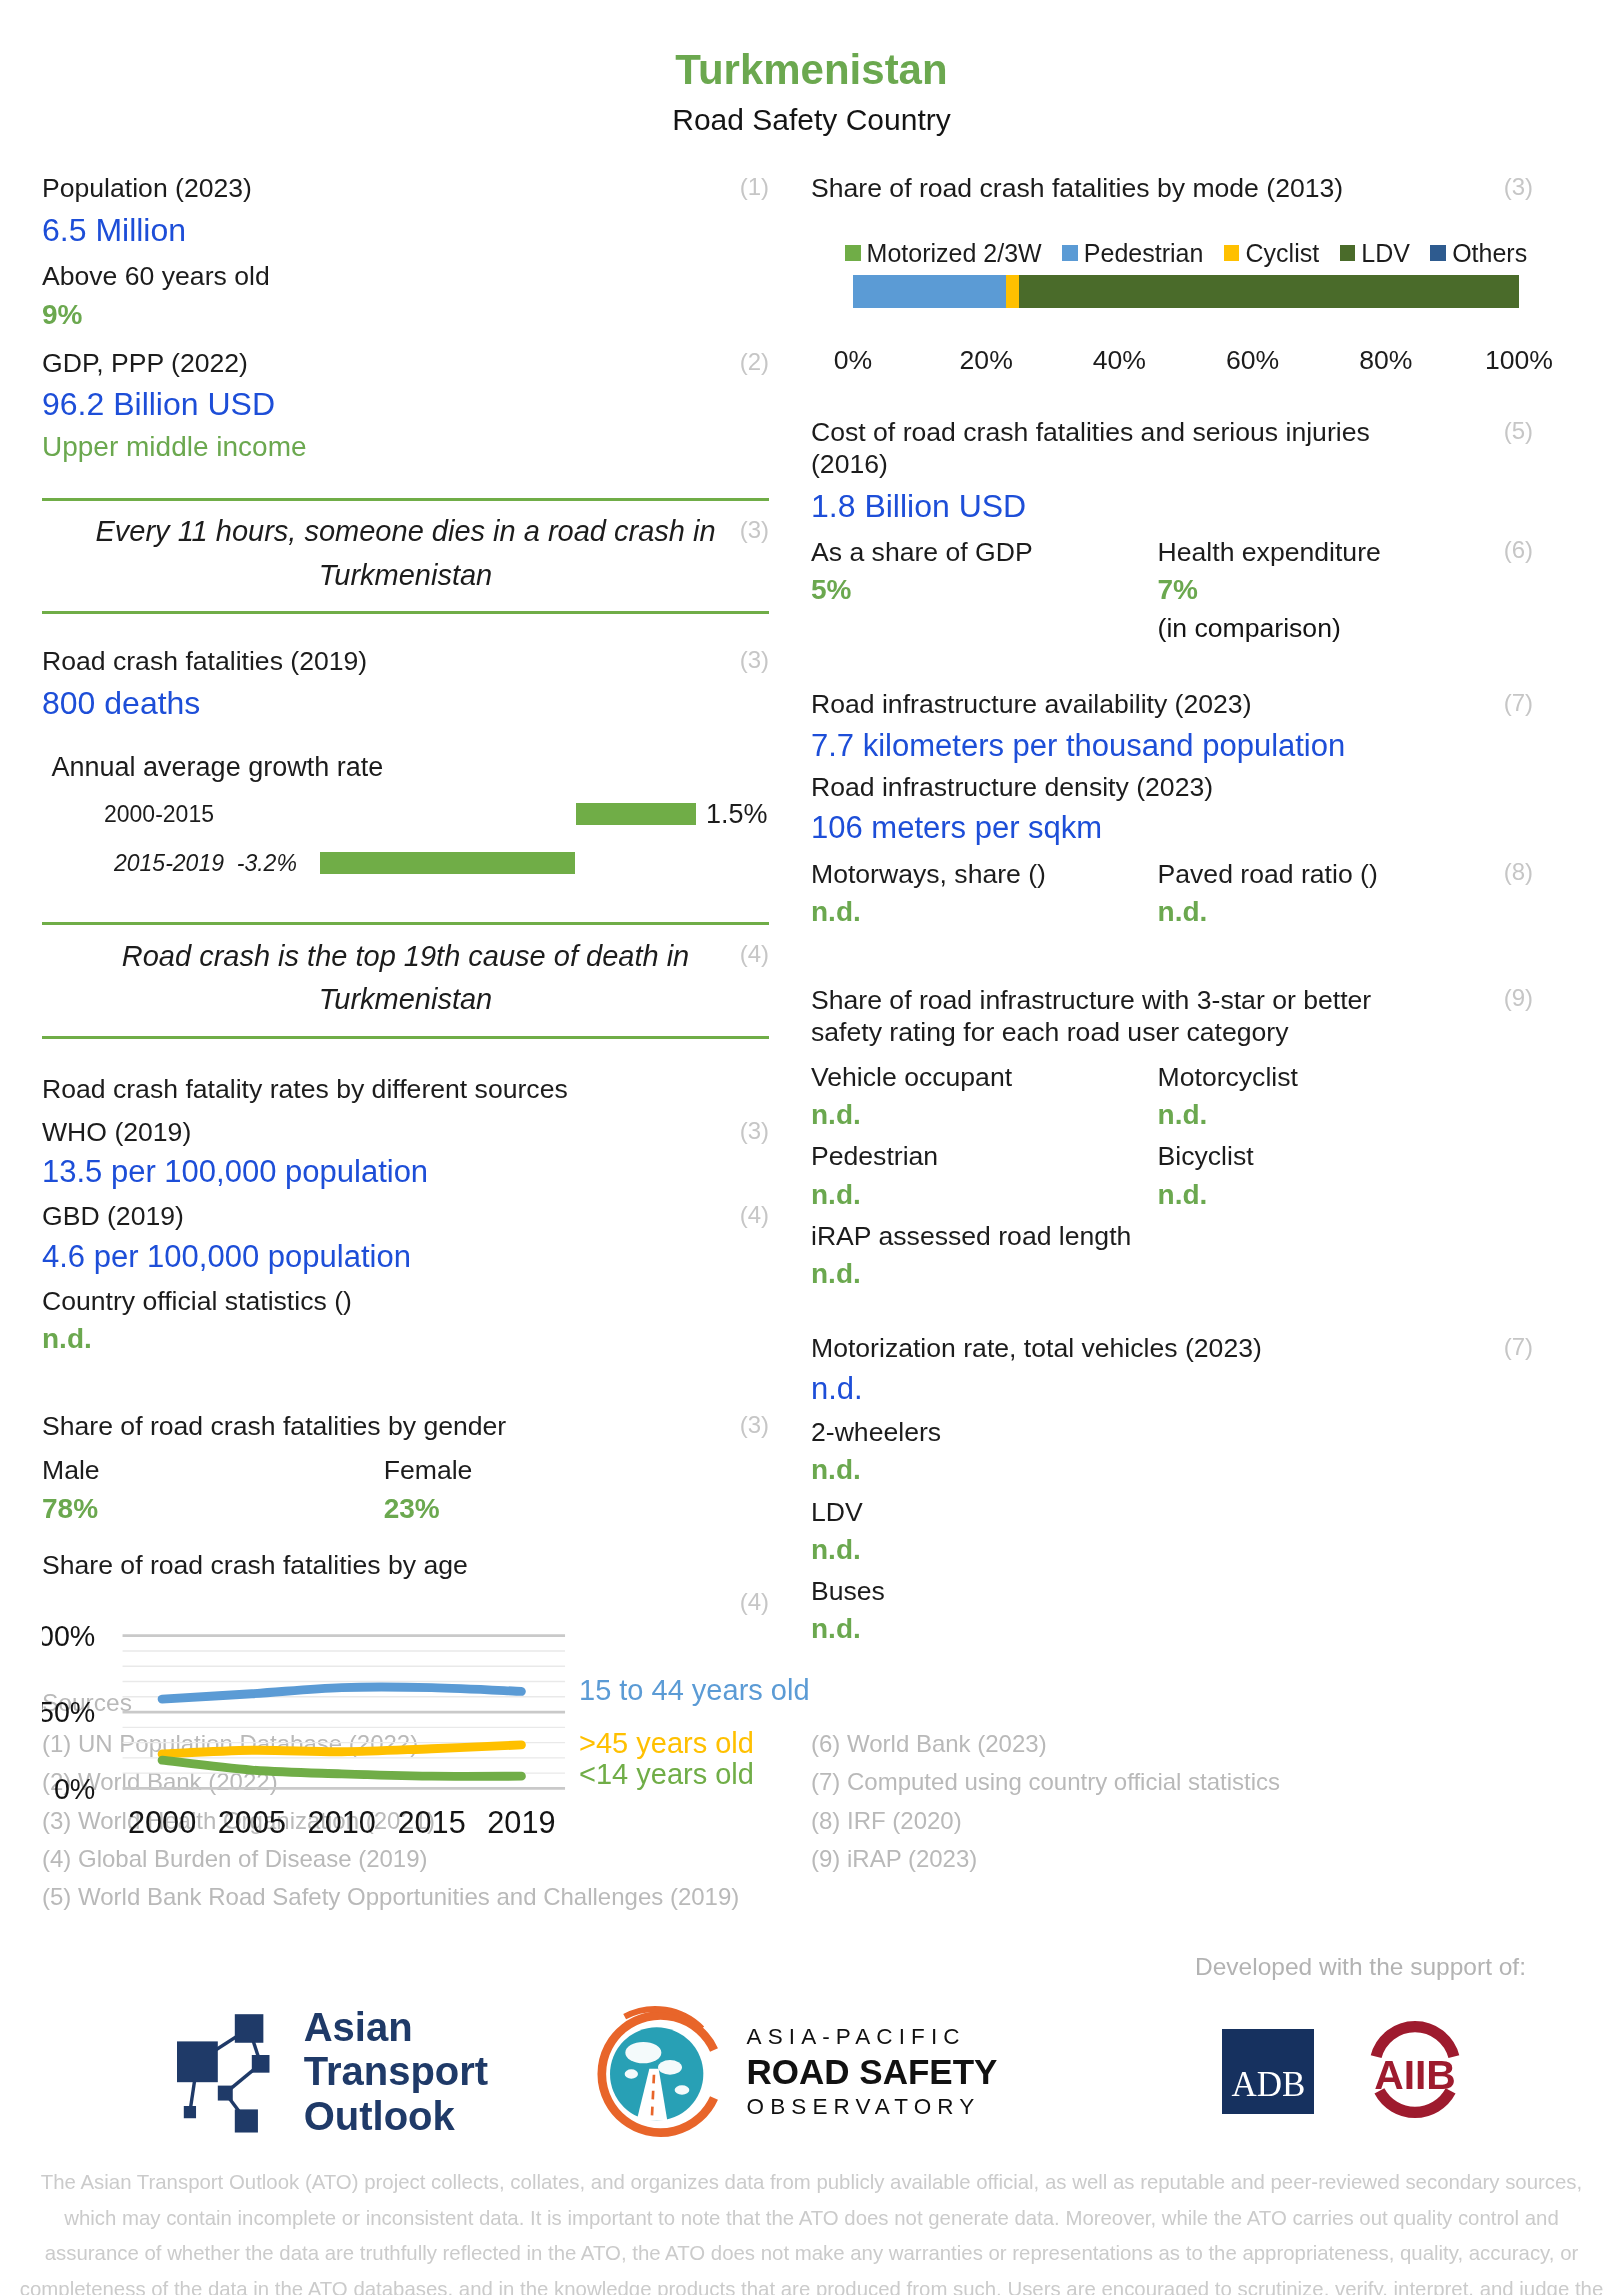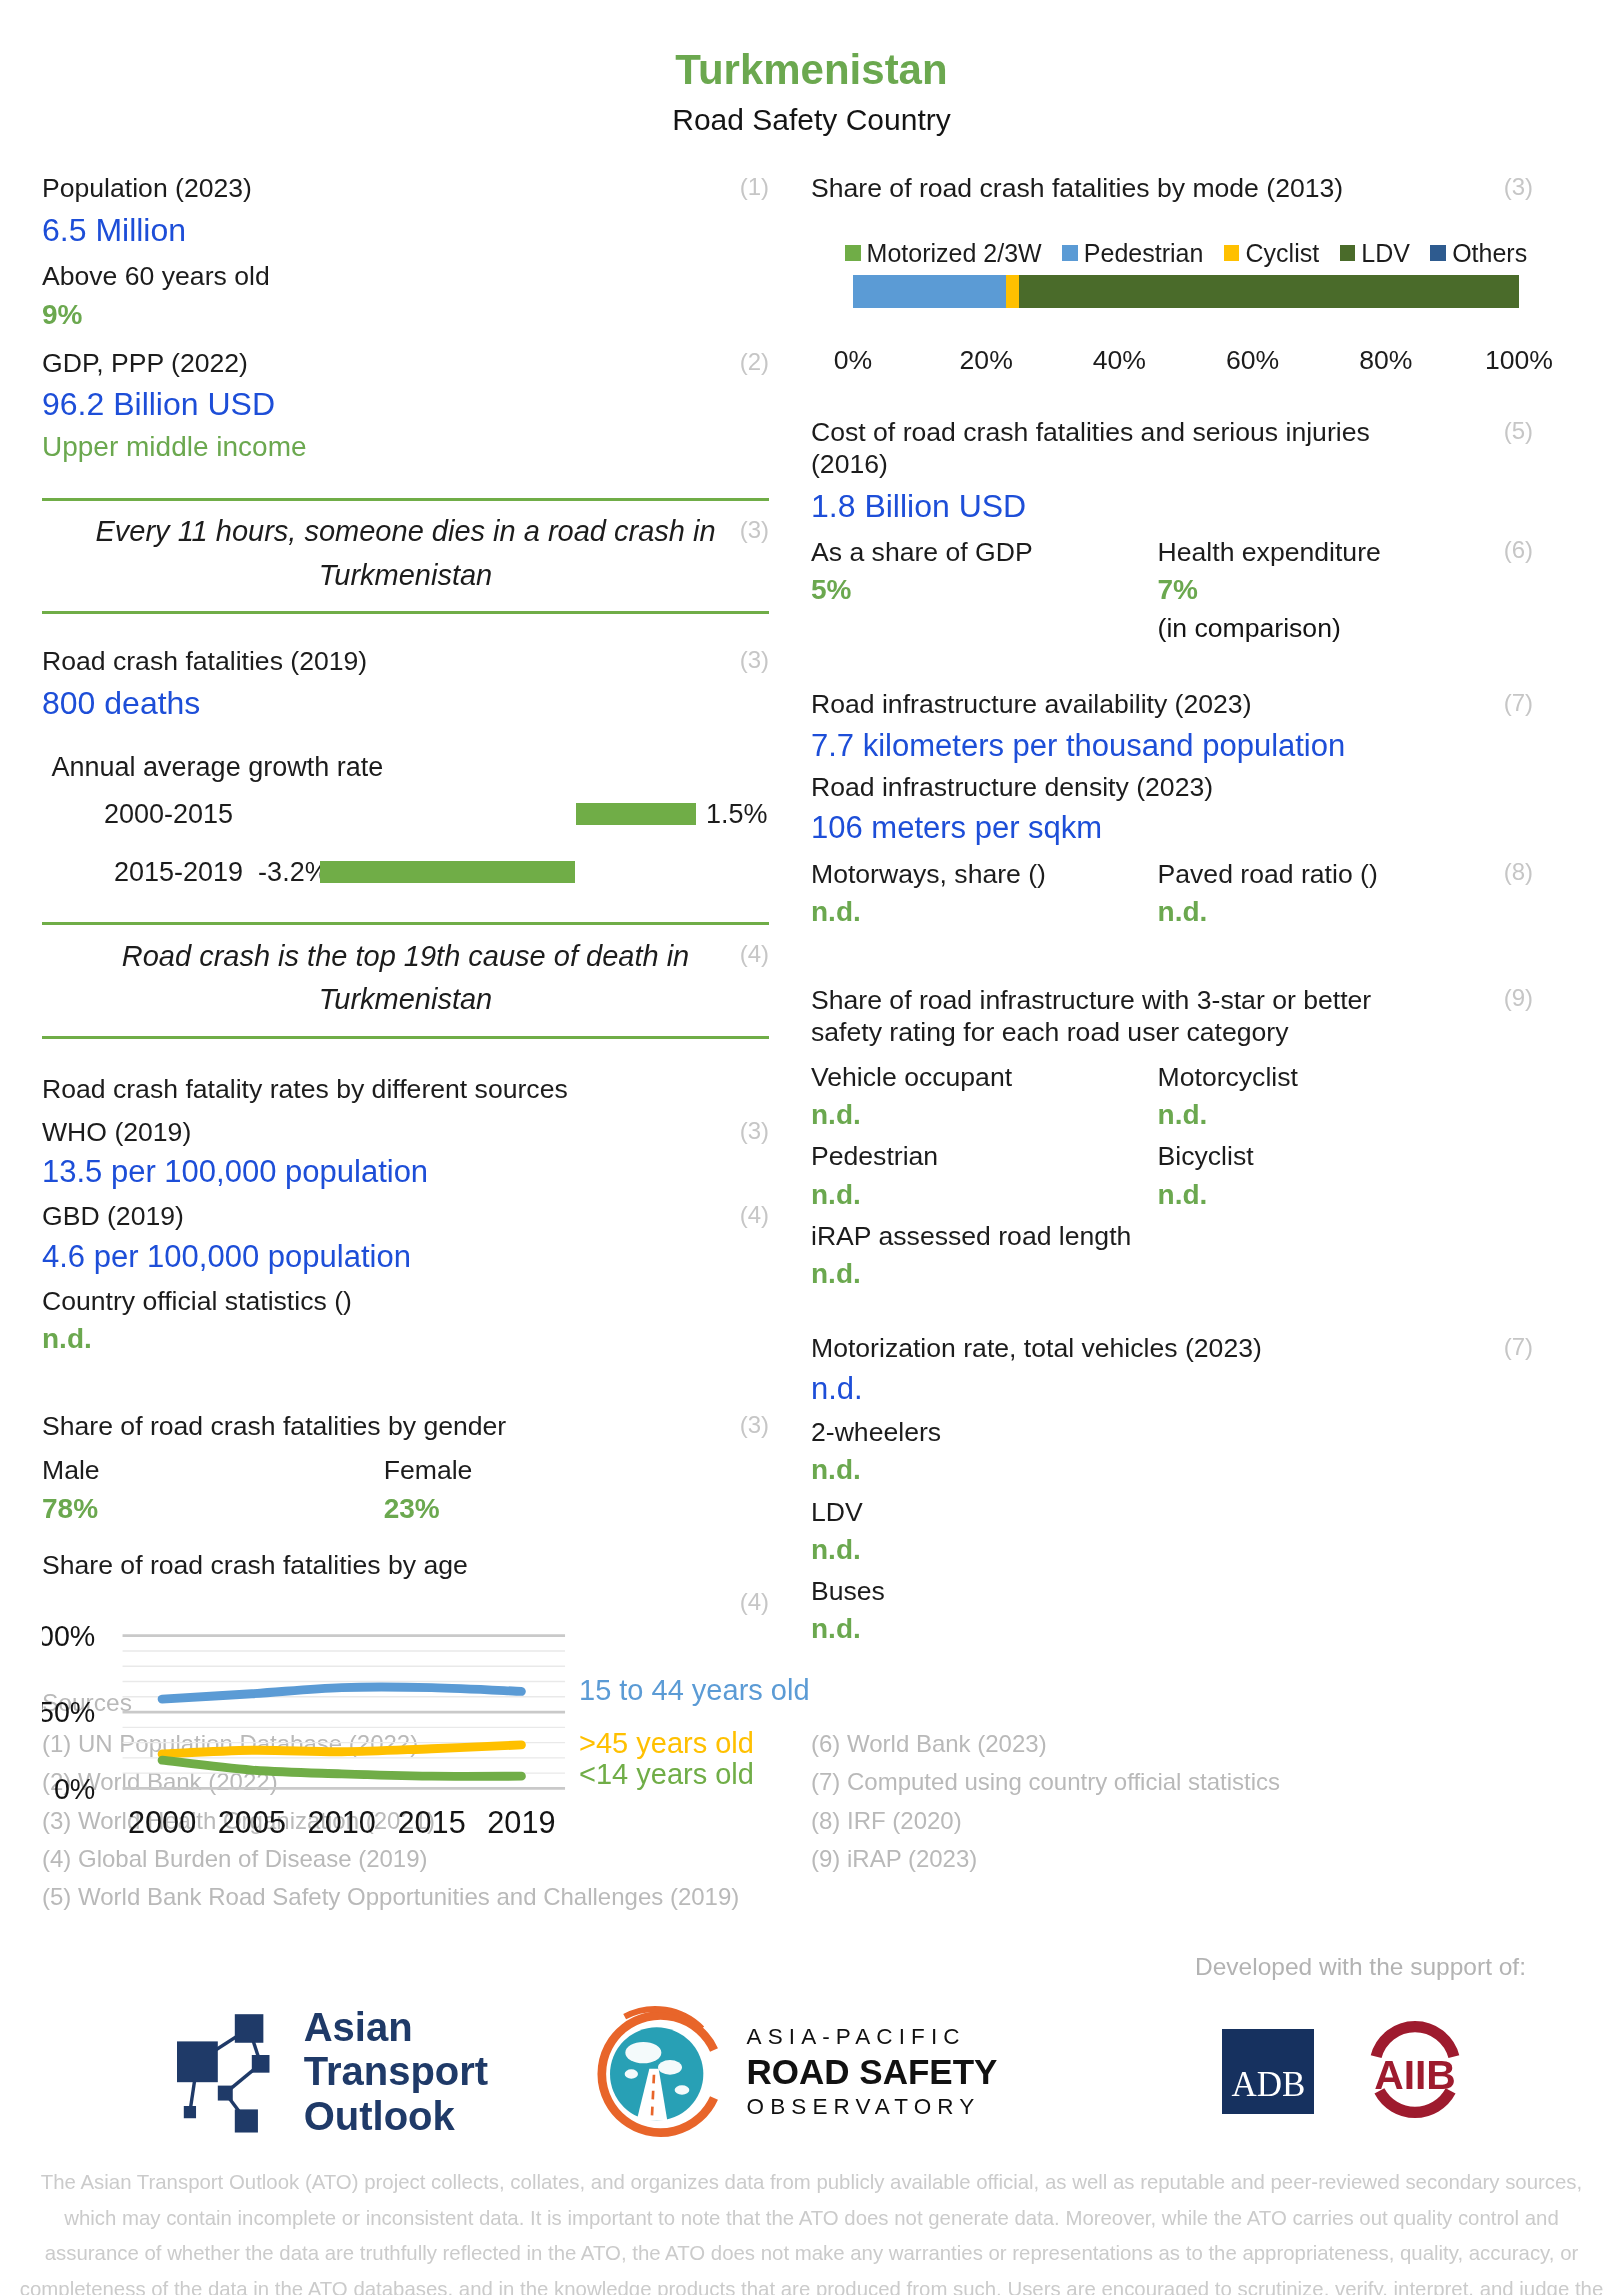--- a/index.html
+++ b/index.html
@@ -27,21 +27,21 @@
   
   .callout{border-top:3.4px solid #70AD47;border-bottom:3.4px solid #70AD47;
            text-align:center;font-style:italic;font-size:29px;line-height:1.5;
            padding:9.5px 0 13.6px;position:relative;}
   .callout .src{position:absolute;right:0;top:11px;font-style:normal;}
   .callout-inner{max-width:668px;margin:0 auto;}
   
   .growth-title{font-size:27px;margin-top:31px;margin-left:9.5px;}
   .growth-chart{position:relative;height:82px;margin-top:17.7px;}
   .growth-row{position:absolute;left:0;right:0;height:22px;}
-  .growth-cat{position:absolute;font-size:27px;line-height:22px;white-space:pre;text-align:center;}
+  .growth-cat{position:absolute;font-size:23px;line-height:22px;white-space:pre;text-align:center;}
   .growth-bar{position:absolute;top:0;height:22px;}
   .growth-val{position:absolute;font-size:27px;line-height:22px;}
   
   .modewrap{margin-left:42px;width:666px;}
   .lg{display:flex;justify-content:center;gap:20.4px;margin-top:34px;}
   .lg-item{display:flex;align-items:center;gap:6.1px;}
   .lg-swatch{width:15.7px;height:15.7px;flex:none;}
   .lg-label{font-size:25px;white-space:nowrap;}
   .modebar{display:flex;height:33px;margin-top:6.8px;}
   .modeaxis{position:relative;height:34px;margin-top:37px;font-size:26.6px;}
@@ -118,21 +118,21 @@
       </div>
       <div class="bigval">800 deaths</div>
 
       <div class="growth-title">Annual average growth rate</div>
       <div class="growth-chart">
           <div class="growth-row" style="top: 2.7px;">
             <span class="growth-cat" style="left: 62px;">2000-2015</span>
             <div class="growth-bar" style="width: 120px; background: rgb(112, 173, 71); left: 534px; height: 22px;"></div>
             <span class="growth-val" style="left: 664px;">1.5%</span>
           </div>
-          <div class="growth-row" style="top: 61px;">
+          <div class="growth-row" style="top: 52px; font-style: italic;">
             <span class="growth-cat" style="left: 72px;">2015-2019 &nbsp;-3.2%</span>
             <div class="growth-bar" style="width: 255px; background: rgb(112, 173, 71); left: 278px; height: 22px;"></div>
           </div>
         </div>
 
       <div class="callout" style="margin-top:40px;">
         <span class="src">(4)</span>
         <div class="callout-inner">Road crash is the top 19th cause of death in Turkmenistan</div>
       </div>
 

